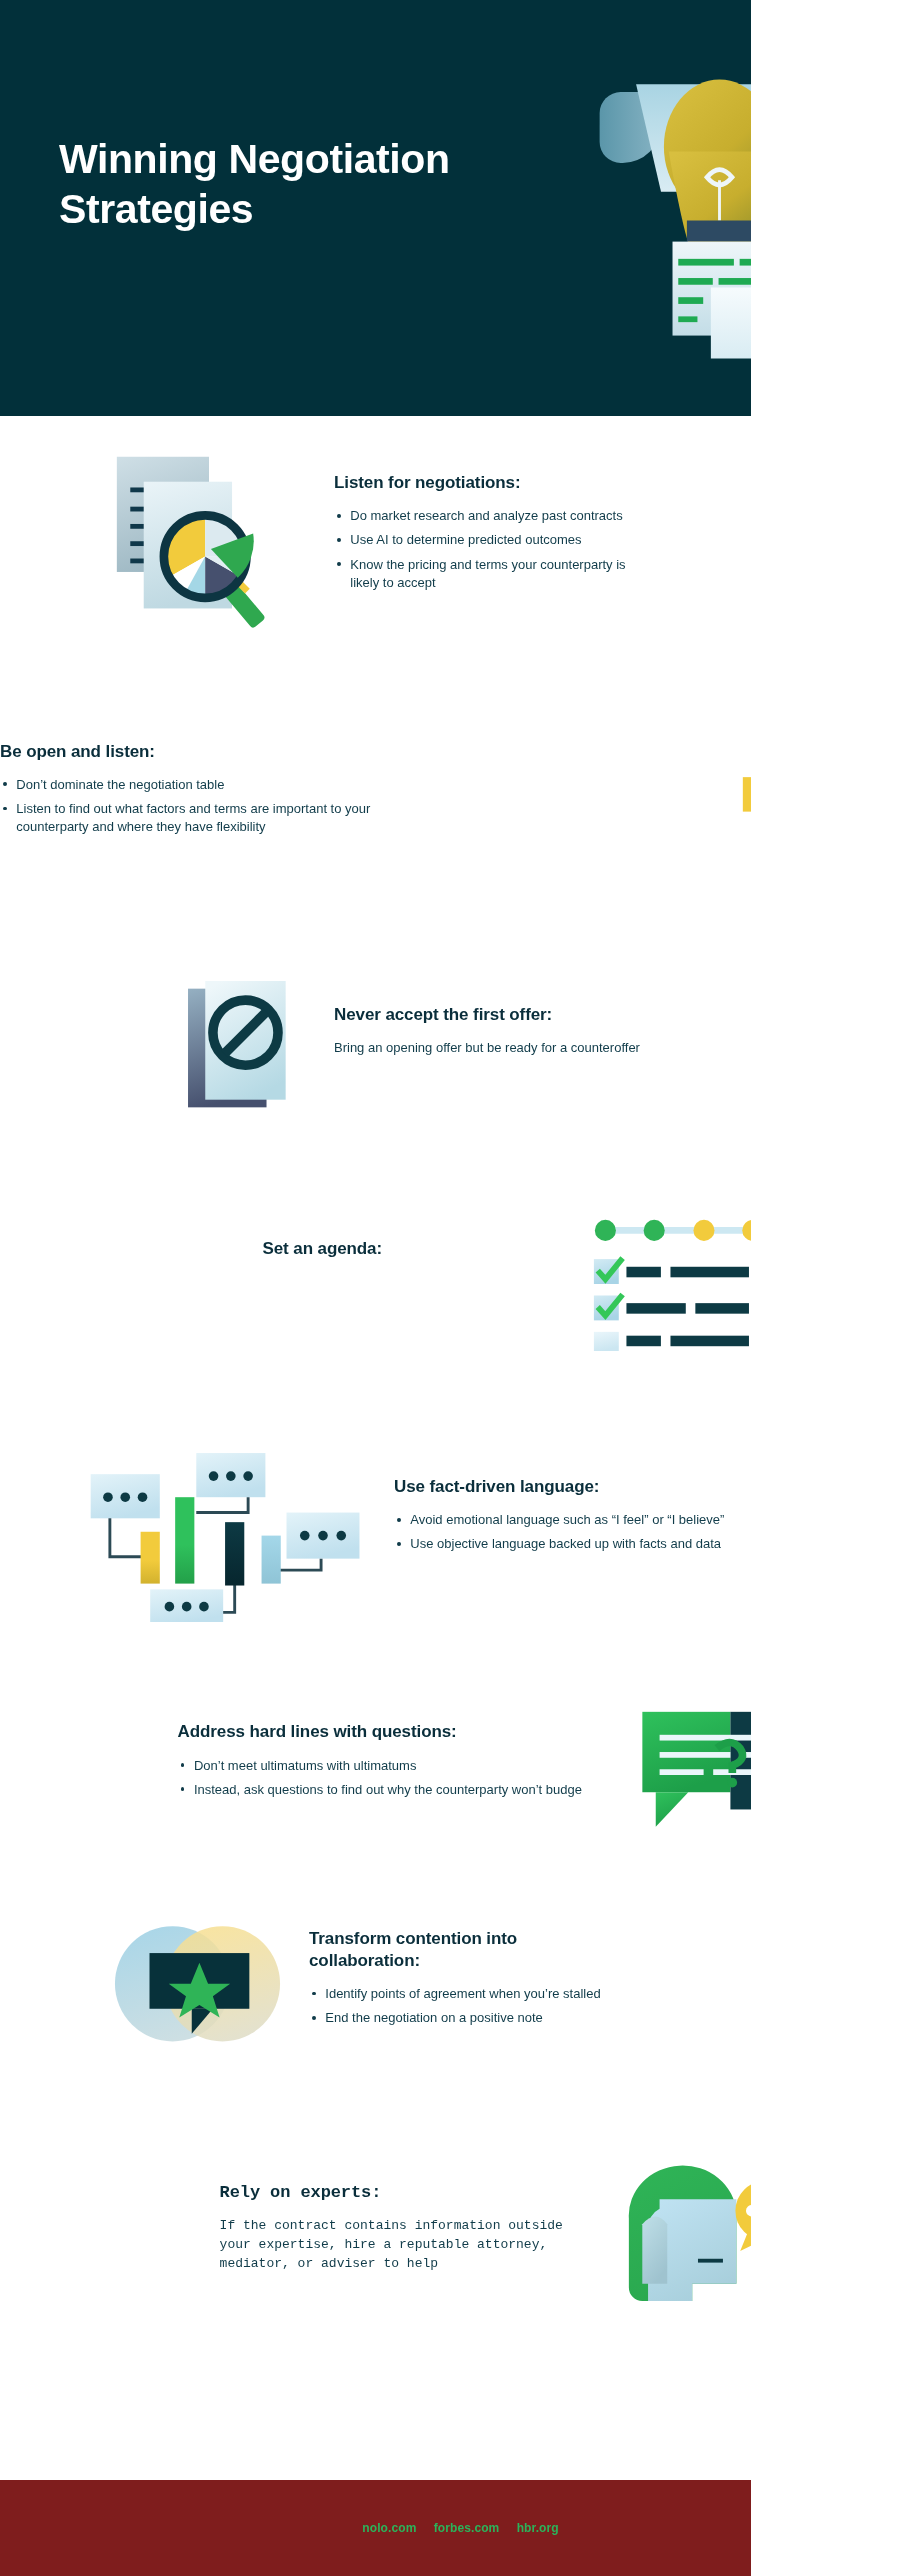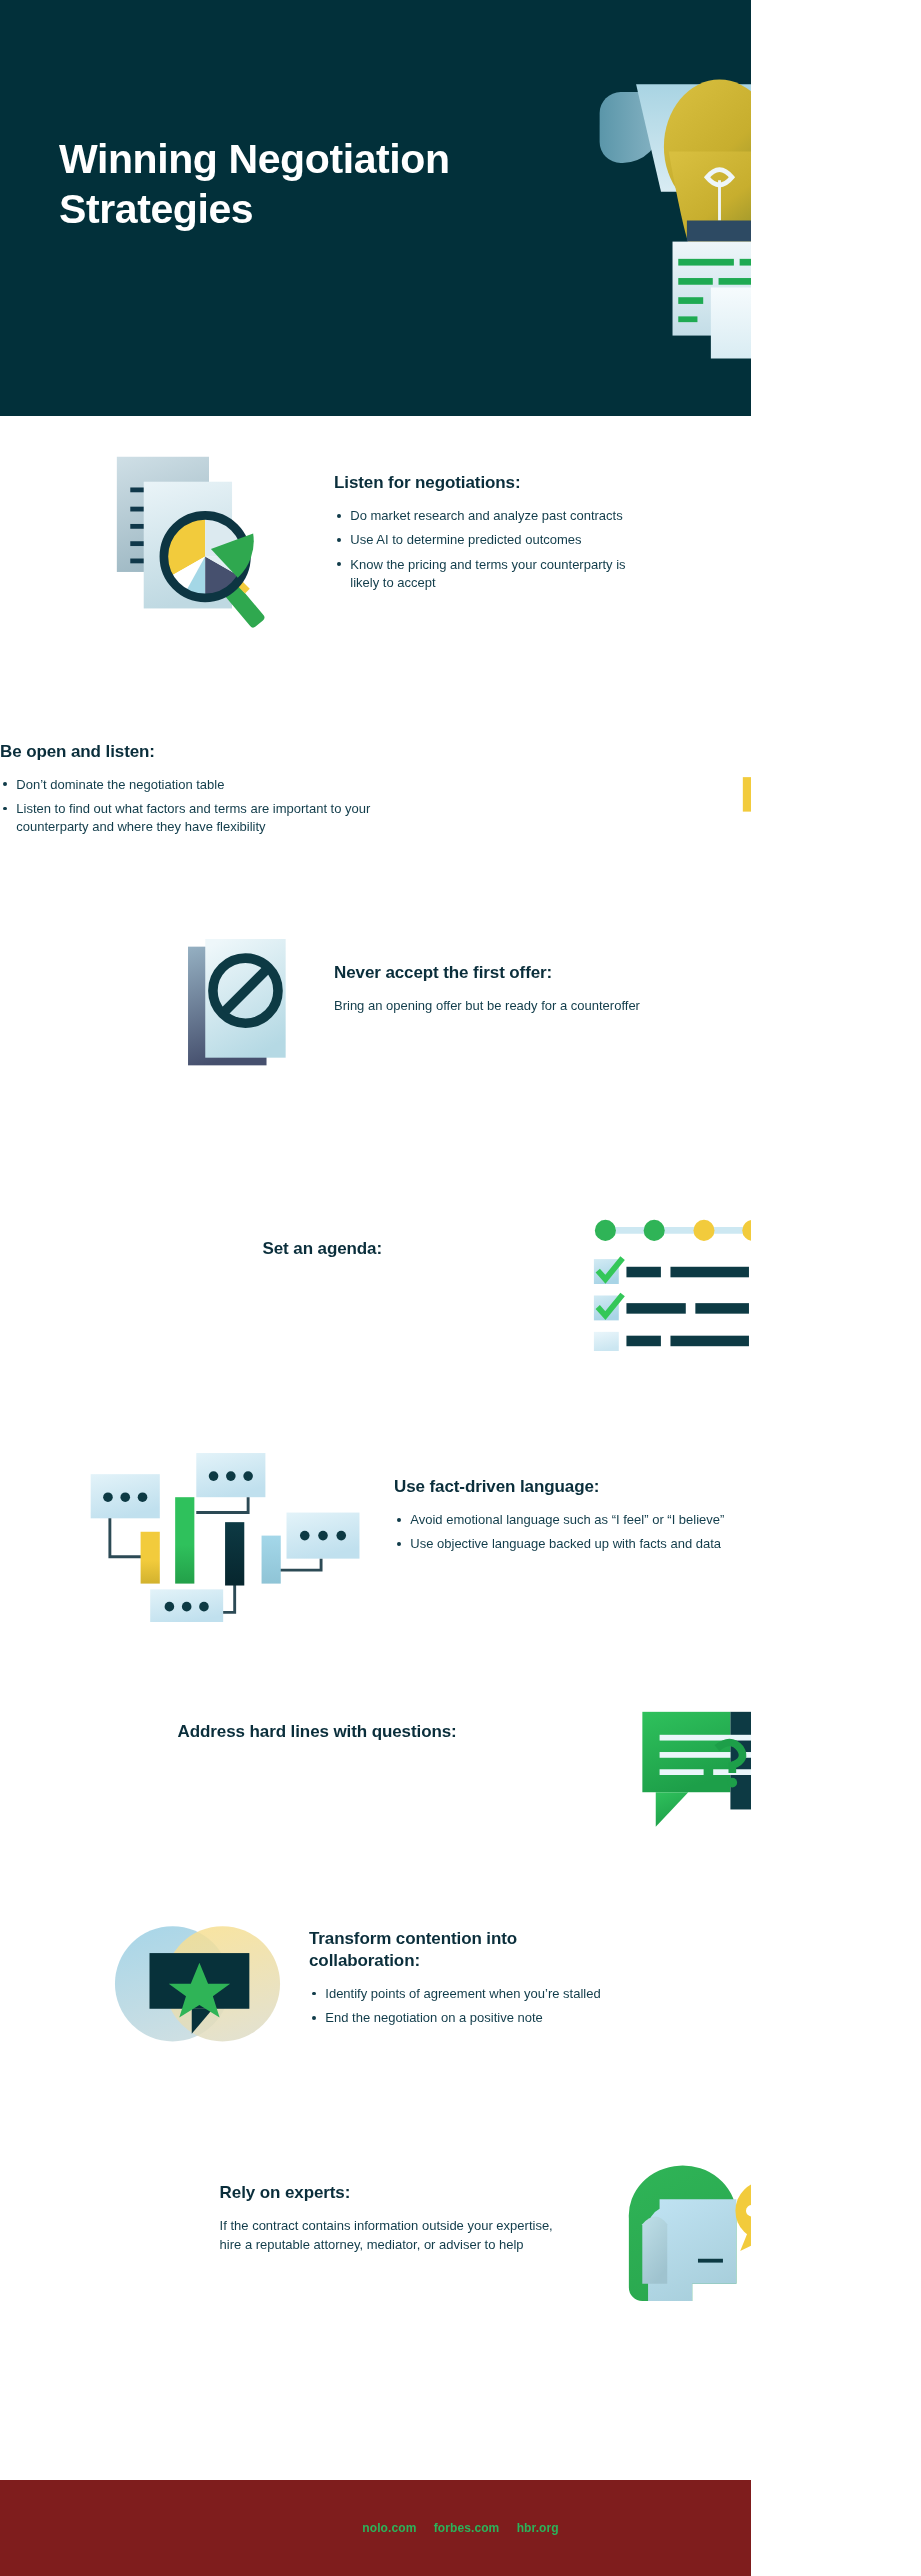--- a/index.html
+++ b/index.html
@@ -226,21 +226,21 @@
     </div>
     <div class="copy" style="width:413px; padding-top:9.6px; margin-left:0;">
       <h2 class="title">Be open and listen:</h2>
       <ul class="bullets">
         <li>Don’t dominate the negotiation table</li>
         <li>Listen to find out what factors and terms are important to your counterparty and where they have flexibility</li>
       </ul>
     </div>
   </div>
 
-  <div class="section left-art" style="top:939px; left:0; padding-left:188px; gap:33px;">
+  <div class="section left-art" style="top:981px; left:0; padding-left:188px; gap:33px;">
     <div class="art">
       <svg width="113" height="134" viewBox="0 0 118 140">
         <defs>
           <linearGradient id="n1" x1="0" y1="0" x2="0.2" y2="1">
             <stop offset="0" stop-color="#95b0c2"></stop>
               <stop offset="1" stop-color="#46506e"></stop>
           </linearGradient>
           <linearGradient id="n2" x1="0.2" y1="0" x2="0.6" y2="1">
             <stop offset="0" stop-color="#eef7fa"></stop>
               <stop offset="1" stop-color="#b5d9e4"></stop>
@@ -381,20 +381,24 @@
         <rect x="18" y="46" width="74" height="6" fill="#eaf6fa"></rect>
         <rect x="102" y="46" width="60" height="6" fill="#eaf6fa"></rect>
         <rect x="18" y="64" width="46" height="6" fill="#eaf6fa"></rect>
         <rect x="74" y="64" width="88" height="6" fill="#eaf6fa"></rect>
         <path d="M78 42 q14 -12 24 0 q8 12 -8 18 v8" fill="none" stroke="#1d9f49" stroke-width="8"></path>
         <circle cx="94" cy="78" r="5" fill="#1d9f49"></circle>
       </svg>
     </div>
     <div class="copy" style="width:413px; padding-top:13.4px;">
       <h2 class="title">Address hard lines with questions:</h2>
+      <ul class="bullets">
+        <li>Don’t meet ultimatums with ultimatums</li>
+        <li>Instead, ask questions to find out why the counterparty won’t budge</li>
+      </ul>
     </div>
   </div>
 
   <div class="section left-art" style="top:1907px; left:0; padding-left:111px; gap:25px;">
     <div class="art">
       <svg width="173" height="144" viewBox="0 0 180 150">
         <defs>
           <linearGradient id="v1" x1="0.2" y1="0" x2="0.5" y2="1">
             <stop offset="0" stop-color="#a9d6e8"></stop>
               <stop offset="1" stop-color="#cddfe3"></stop>
@@ -413,21 +417,21 @@
     </div>
     <div class="copy" style="width:297px; padding-top:21px;">
       <h2 class="title">Transform contention into collaboration:</h2>
       <ul class="bullets">
         <li>Identify points of agreement when you’re stalled</li>
         <li>End the negotiation on a positive note</li>
       </ul>
     </div>
   </div>
 
-  <div class="section right-art" style="top:2157px; left:0; padding-right:125px; gap:35px;">
+  <div class="section right-art" style="top:2157px; left:0; padding-right:125px; gap:35px;font-family:Liberation Mono, monospace;">
     <div class="art" style="margin-left:13.4px;">
       <svg width="173" height="144" viewBox="0 0 180 150">
         <defs>
           <linearGradient id="face" x1="0.1" y1="0" x2="0.6" y2="1">
             <stop offset="0" stop-color="#bfe2f2"></stop>
               <stop offset="1" stop-color="#a8cfdc"></stop>
           </linearGradient>
           <linearGradient id="hair" x1="0" y1="0" x2="0.4" y2="1">
             <stop offset="0" stop-color="#2fb457"></stop>
               <stop offset="1" stop-color="#2aa84f"></stop>

